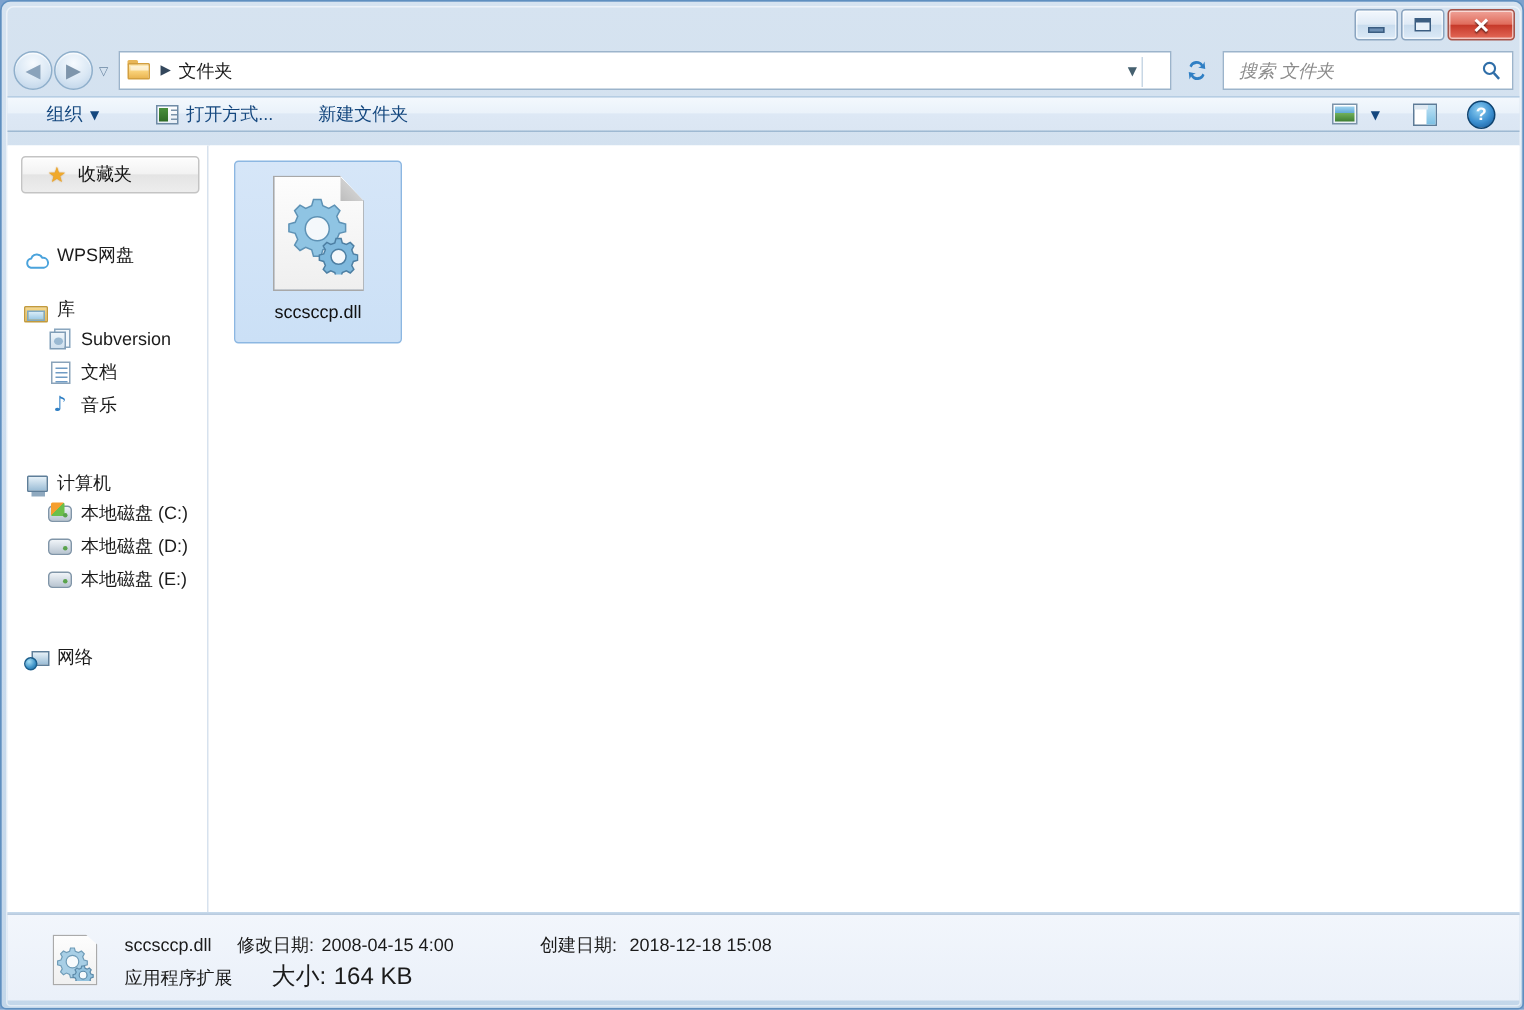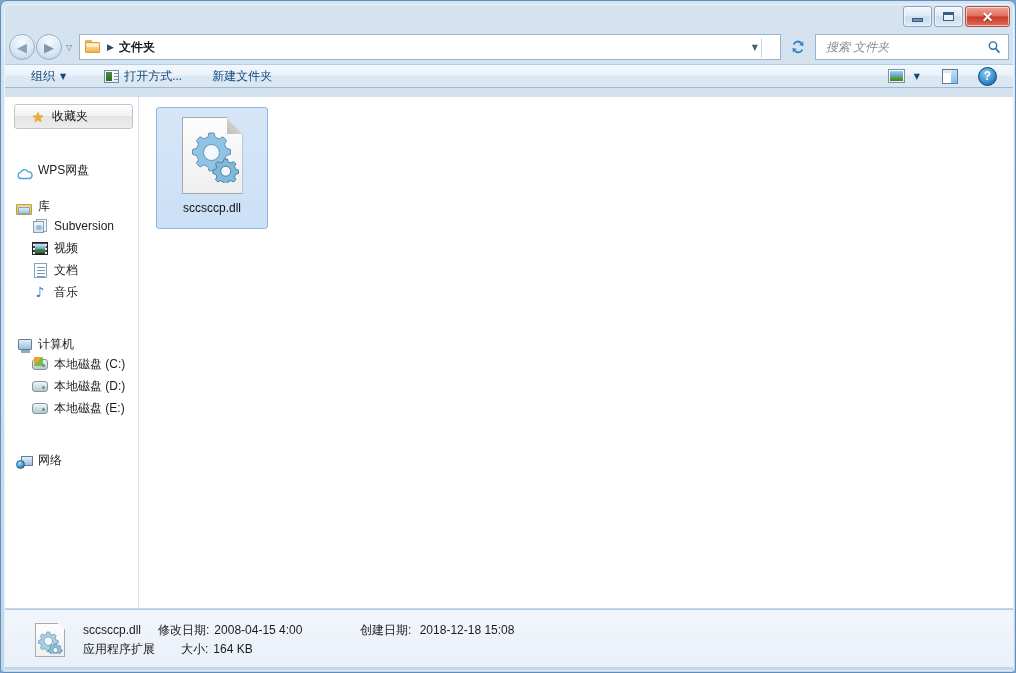--- a/index.html
+++ b/index.html
@@ -111,21 +111,21 @@
   }
   .folder-shape .body::after {
     content: ""; position: absolute; left: 1px; top: 1px;
     width: 12px; height: 3px; background: rgba(255,255,255,0.55);
   }
   #crumb-sep {
     margin: 0 5px 0 6px; font-size: 9px; color: #33475c;
     font-family: "DejaVu Sans", sans-serif;
   }
   #crumb-text {
-    font-size: 12px; color: #1a1a1a; font-weight: bold;
+    font-size: 12px; color: #1a1a1a;
   }
   #addr-dropdown {
     position: absolute; right: 22px; top: 8px;
     font-size: 8px; color: #45606f; font-family: "DejaVu Sans", sans-serif;
   }
   #addr-divider {
     position: absolute; right: 18px; top: 3px;
     width: 1px; height: 20px; background: #c8d7e5;
   }
   #refresh-btn {
@@ -425,21 +425,21 @@
     clip-path: polygon(0 0, 74% 0, 100% 20%, 100% 100%, 0 100%);
   }
   #status-icon svg { position: absolute; left: 3px; top: 7px; }
   #status-text { position: absolute; left: 78px; top: 12px; }
   .st-line { display: flex; align-items: baseline; height: 19px; }
   .st-name { font-size: 12px; color: #1b1b1b; }
   .st-field { font-size: 12px; color: #1b1b1b; text-align: right; }
   .st-mod { margin-left: 17px; }
   .st-created { position: absolute; left: 355px; top: 12px; font-size: 12px; color: #1b1b1b; }
   .st-type { font-size: 12px; color: #1b1b1b; }
-  .st-size { margin-left: 26px; font-size: 12px; color: #1b1b1b; }
+  .st-size { margin-left: 26px; font-size: 16px; color: #1b1b1b; }
 </style>
 </head>
 <body>
 
 <div id="window">
   <div id="frame-inner"></div>
 
   <div id="titlebar">
     <div id="wincontrols">
       <div class="winbtn">
@@ -559,26 +559,20 @@
         <span>库</span>
       </div>
       <div class="sb-row child">
         <span class="sb-icon">
           <span class="ic-svn">
               <span class="p1"></span>
               <span class="p2"></span>
             </span>
         </span>
         <span>Subversion</span>
-      </div>
-      <div class="sb-row child">
-        <span class="sb-icon">
-          <span class="ic-video"></span>
-        </span>
-        <span>视频</span>
       </div>
       <div class="sb-row child">
         <span class="sb-icon">
           <span class="ic-doc"></span>
         </span>
         <span>文档</span>
       </div>
       <div class="sb-row child">
         <span class="sb-icon">
           <span class="ic-music">♪</span>

